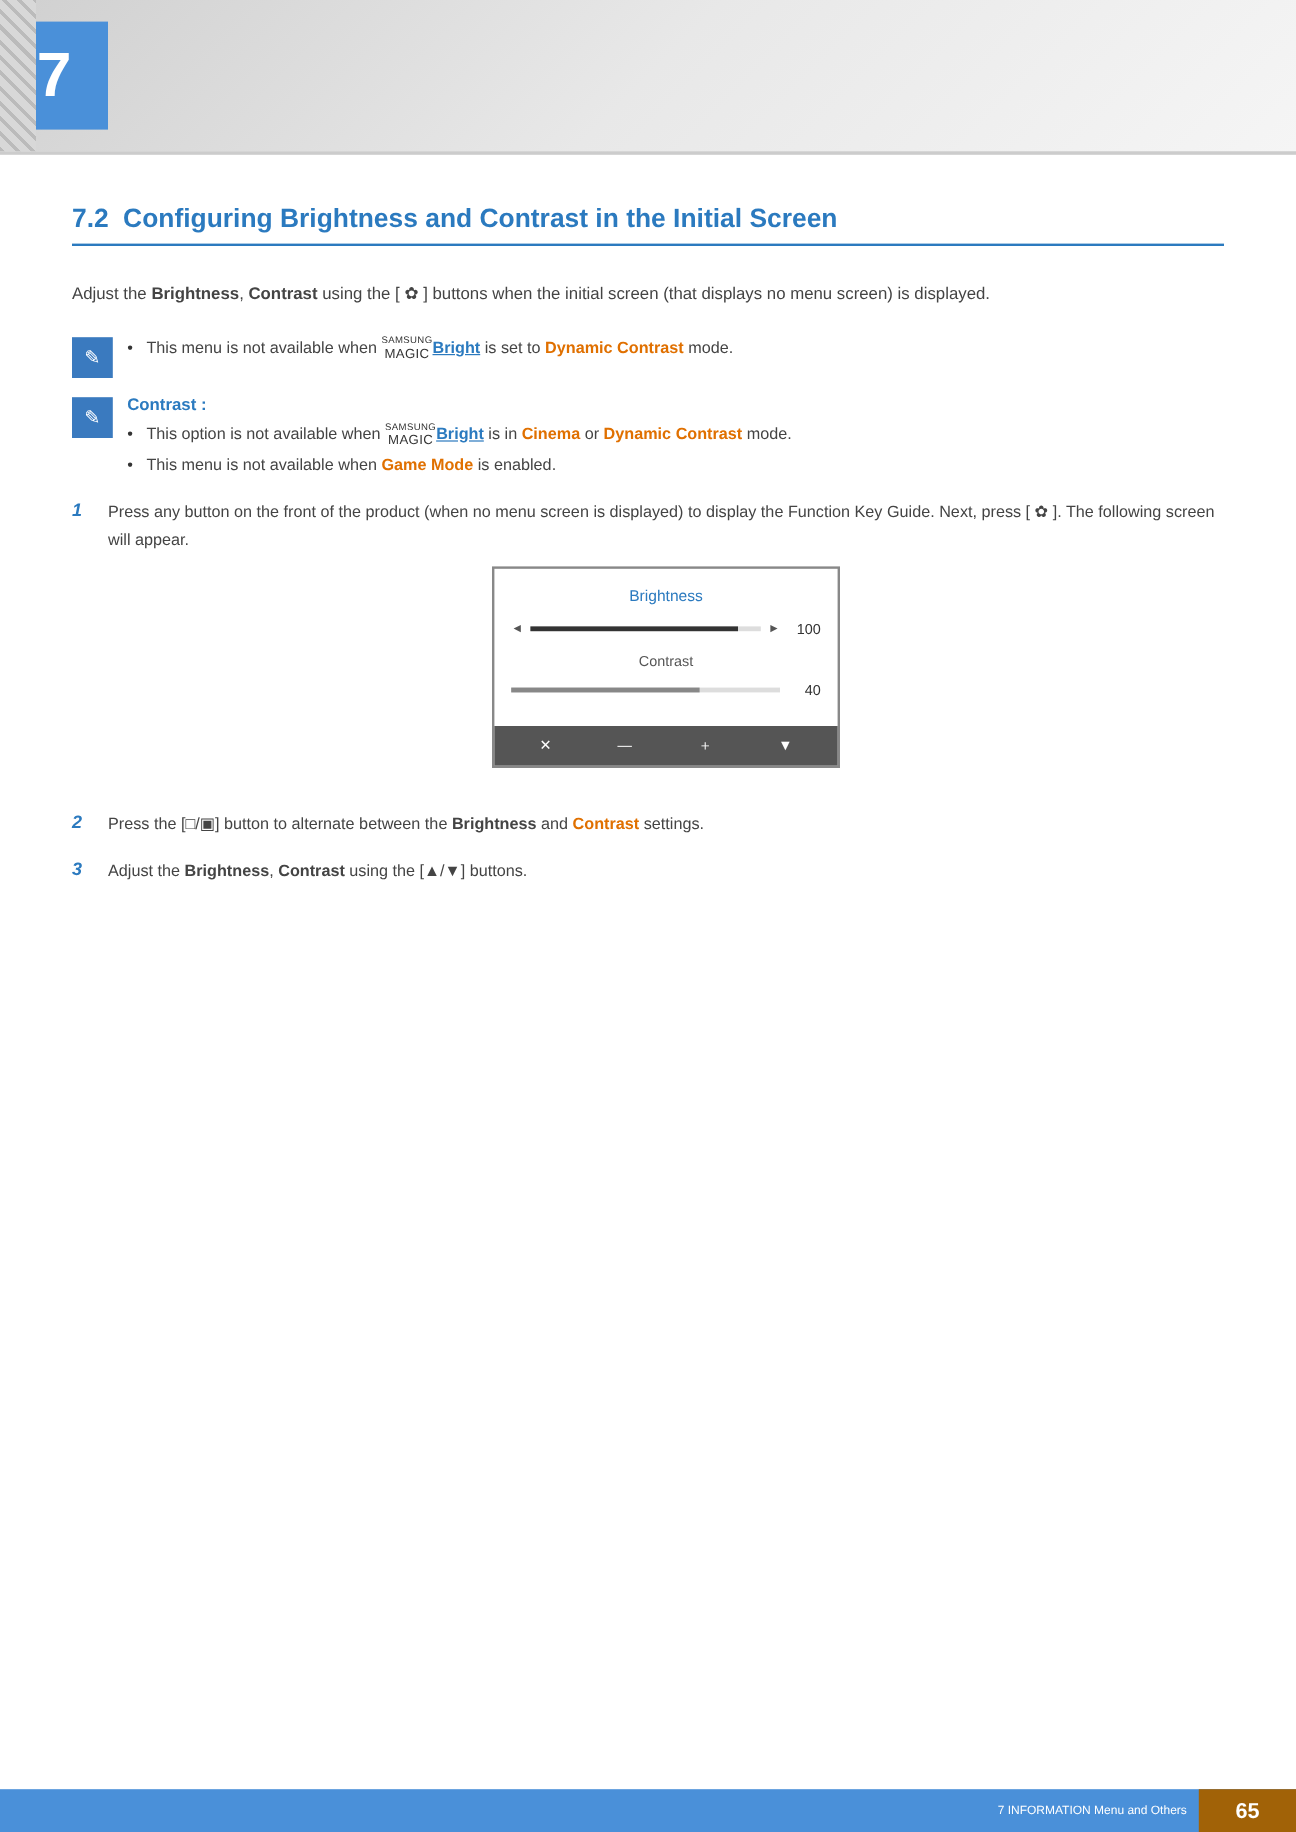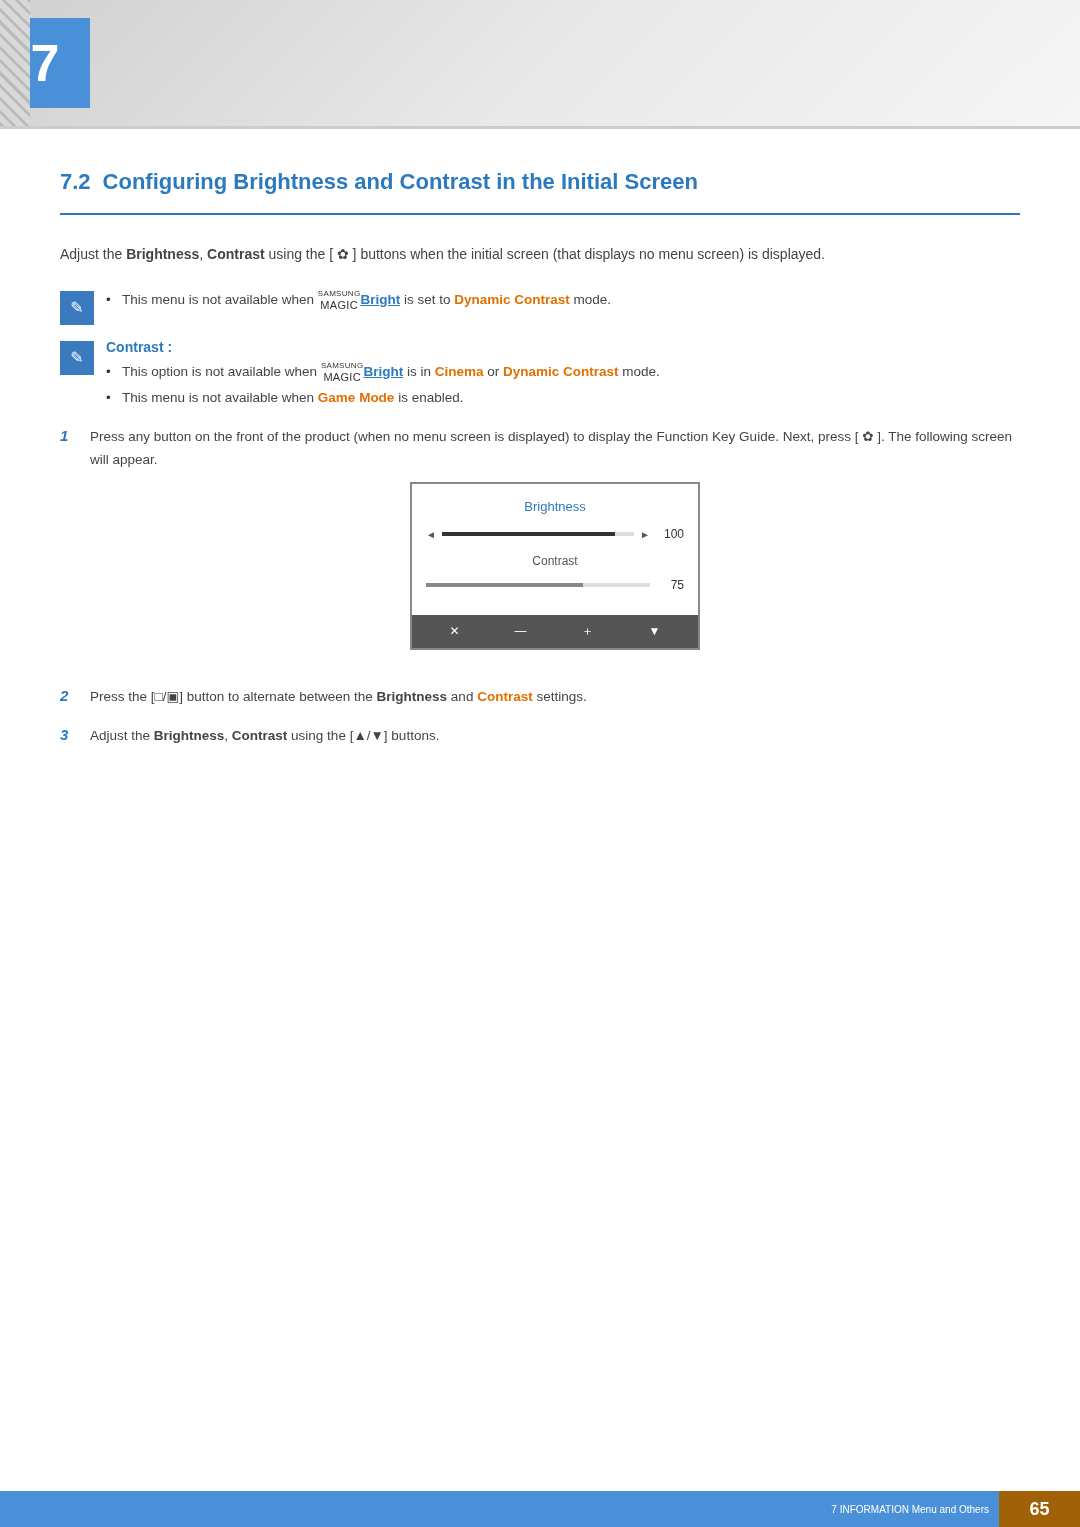--- a/index.html
+++ b/index.html
@@ -67,21 +67,21 @@
     .content {
       padding: 0 60px 80px 60px;
     }
 
     
     .section-heading {
       font-size: 22px;
       font-weight: bold;
       color: #2b7abf;
       margin-bottom: 28px;
-      padding-bottom: 18px;
+      padding-bottom: 8px;
       border-bottom: 2px solid #2b7abf;
     }
 
     .section-number {
       margin-right: 12px;
     }
 
     
     .intro-para {
       font-size: 14px;
@@ -412,21 +412,21 @@
                 <div class="slider-fill" style="width:90%"></div>
               </div>
               <span class="slider-arrow">►</span>
               <span class="slider-value">100</span>
             </div>
             <div class="screen-contrast-label">Contrast</div>
             <div class="screen-contrast-row">
               <div class="contrast-track">
                 <div class="contrast-fill"></div>
               </div>
-              <span class="slider-value">75</span>
+              <span class="slider-value">40</span>
             </div>
           </div>
           <div class="screen-buttons">
             <span class="btn-icon">✕</span>
             <span class="btn-icon">—</span>
             <span class="btn-icon">＋</span>
             <span class="btn-icon">▼</span>
           </div>
         </div>
       </div>

